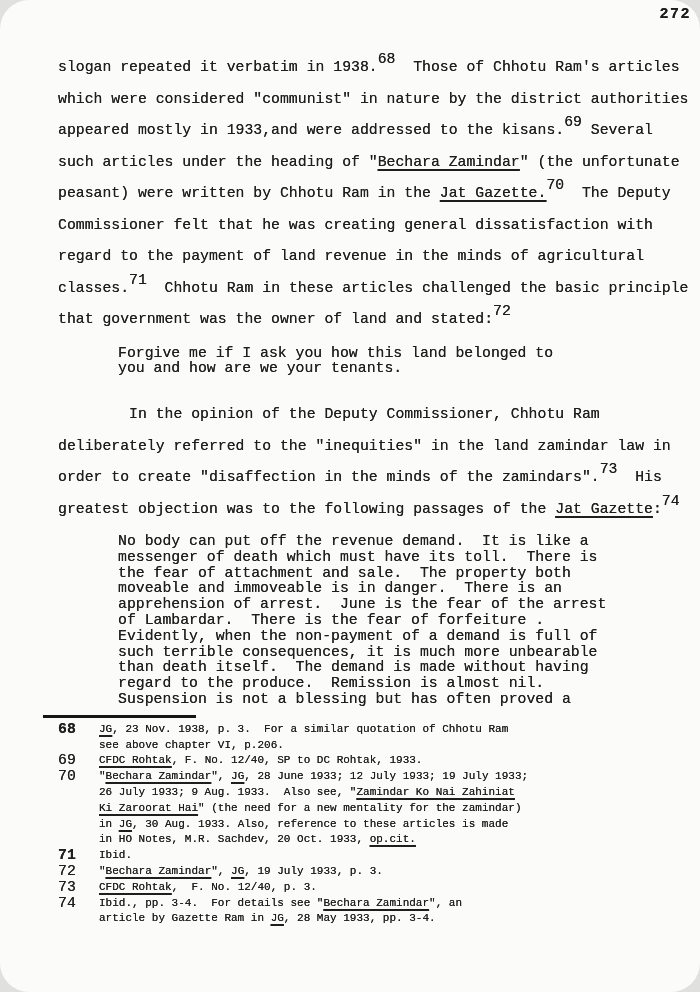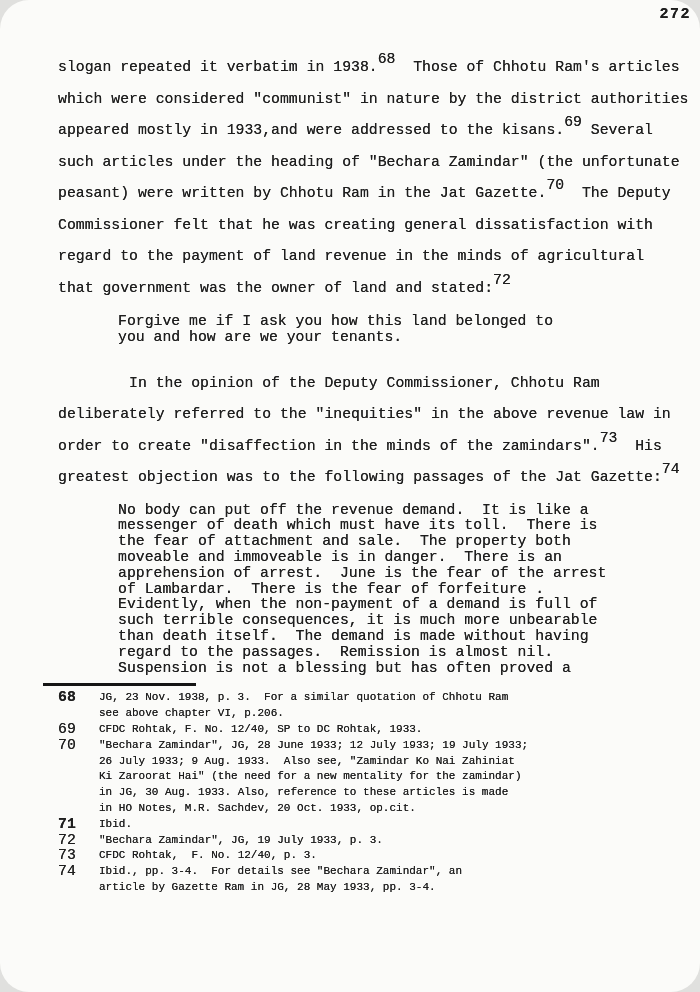--- a/index.html
+++ b/index.html
@@ -21,20 +21,21 @@
     position:absolute;left:58px;top:52px;width:643px;
   }
   .tline{white-space:pre;}
   .para .tline{font-size:14.8px;line-height:31.5px;}
   .quote{margin-left:60px;}
   .quote .tline{font-size:14.8px;line-height:15.8px;}
   .sec-quote1{margin-top:10px;}
   .sec-para2{margin-top:22px;}
   .sec-quote2{margin-top:9px;}
   .u{
+    text-decoration:underline;
     text-decoration-thickness:1.5px;
     text-underline-offset:2.5px;
   }
   .sup{
     position:relative;top:-0.52em;line-height:0;display:inline-block;
   }
   .fn-rule{
     margin:7px 0 0 -15px;width:153px;height:3px;background:#151515;
   }
   .footnotes{margin-top:4px;}
@@ -54,43 +55,44 @@
   <div class="content">
     <div id="sections-root">
         <div class="para sec-para1">
           <div class="tline"><span>slogan repeated it verbatim in 1938.</span><span class="sup">68</span><span>  Those of Chhotu Ram's articles</span></div>
           <div class="tline"><span>which were considered "communist" in nature by the district authorities</span></div>
           <div class="tline"><span>appeared mostly in 1933,and were addressed to the kisans.</span><span class="sup">69</span><span> Several</span></div>
           <div class="tline"><span>such articles under the heading of "</span><span class="u">Bechara Zamindar</span><span>" (the unfortunate</span></div>
           <div class="tline"><span>peasant) were written by Chhotu Ram in the </span><span class="u">Jat Gazette.</span><span class="sup">70</span><span>  The Deputy</span></div>
           <div class="tline"><span>Commissioner felt that he was creating general dissatisfaction with</span></div>
           <div class="tline"><span>regard to the payment of land revenue in the minds of agricultural</span></div>
+          <div class="tline"><span>classes.</span><span class="sup">71</span><span>  Chhotu Ram in these articles challenged the basic principle</span></div>
           <div class="tline"><span>that government was the owner of land and stated:</span><span class="sup">72</span></div>
         </div>
         <div class="quote sec-quote1">
           <div class="tline"><span>Forgive me if I ask you how this land belonged to</span></div>
           <div class="tline"><span>you and how are we your tenants.</span></div>
         </div>
         <div class="para sec-para2">
           <div class="tline"><span>        In the opinion of the Deputy Commissioner, Chhotu Ram</span></div>
-          <div class="tline"><span>deliberately referred to the "inequities" in the above revenue law in</span></div>
+          <div class="tline"><span>deliberately referred to the "inequities" in the land zamindar law in</span></div>
           <div class="tline"><span>order to create "disaffection in the minds of the zamindars".</span><span class="sup">73</span><span>  His</span></div>
           <div class="tline"><span>greatest objection was to the following passages of the </span><span class="u">Jat Gazette</span><span>:</span><span class="sup">74</span></div>
         </div>
         <div class="quote sec-quote2">
           <div class="tline"><span>No body can put off the revenue demand.  It is like a</span></div>
           <div class="tline"><span>messenger of death which must have its toll.  There is</span></div>
           <div class="tline"><span>the fear of attachment and sale.  The property both</span></div>
           <div class="tline"><span>moveable and immoveable is in danger.  There is an</span></div>
           <div class="tline"><span>apprehension of arrest.  June is the fear of the arrest</span></div>
           <div class="tline"><span>of Lambardar.  There is the fear of forfeiture .</span></div>
           <div class="tline"><span>Evidently, when the non-payment of a demand is full of</span></div>
           <div class="tline"><span>such terrible consequences, it is much more unbearable</span></div>
           <div class="tline"><span>than death itself.  The demand is made without having</span></div>
-          <div class="tline"><span>regard to the passages.  Remission is almost nil.</span></div>
+          <div class="tline"><span>regard to the produce.  Remission is almost nil.</span></div>
           <div class="tline"><span>Suspension is not a blessing but has often proved a</span></div>
         </div>
       </div>
     <div class="fn-rule"></div>
     <div class="footnotes" id="footnotes-root">
         <div class="fn">
           <div class="fn-num b">68</div>
           <div class="fn-lines">
             <div class="tline"><span class="u">JG</span><span>, 23 Nov. 1938, p. 3.  For a similar quotation of Chhotu Ram</span></div>
             <div class="tline"><span>see above chapter VI, p.206.</span></div>

